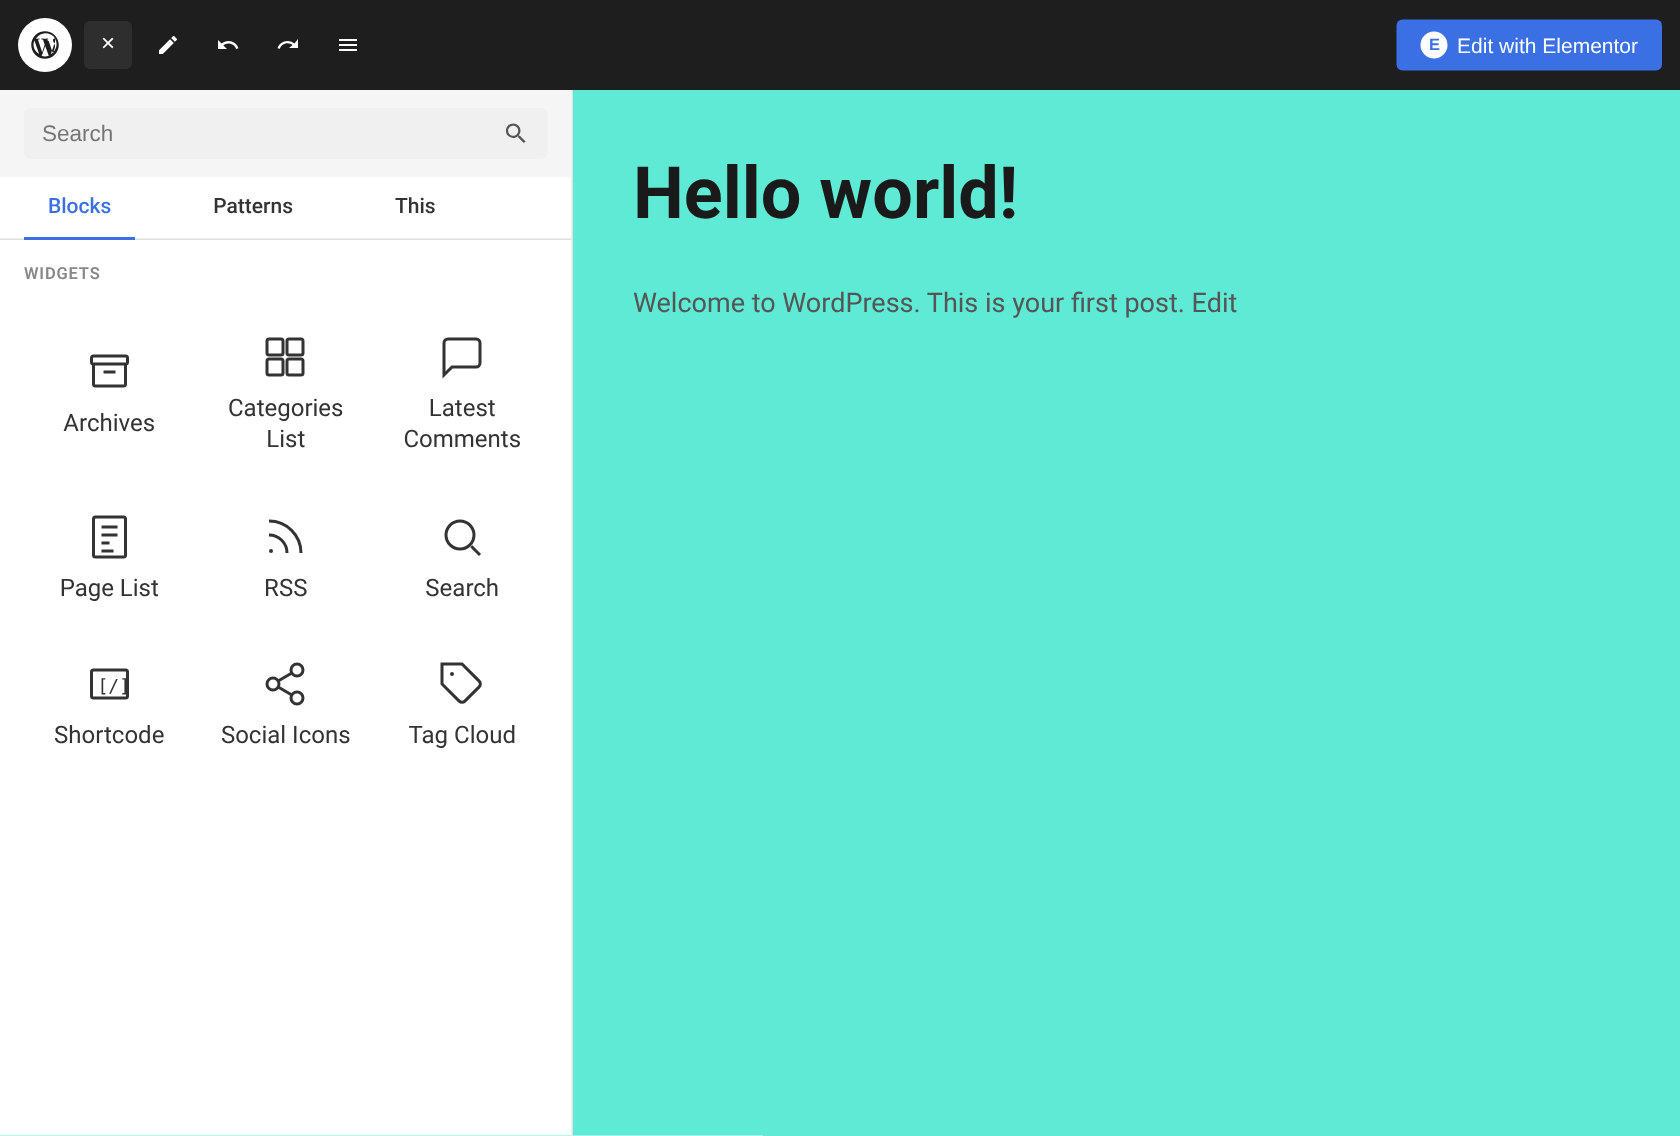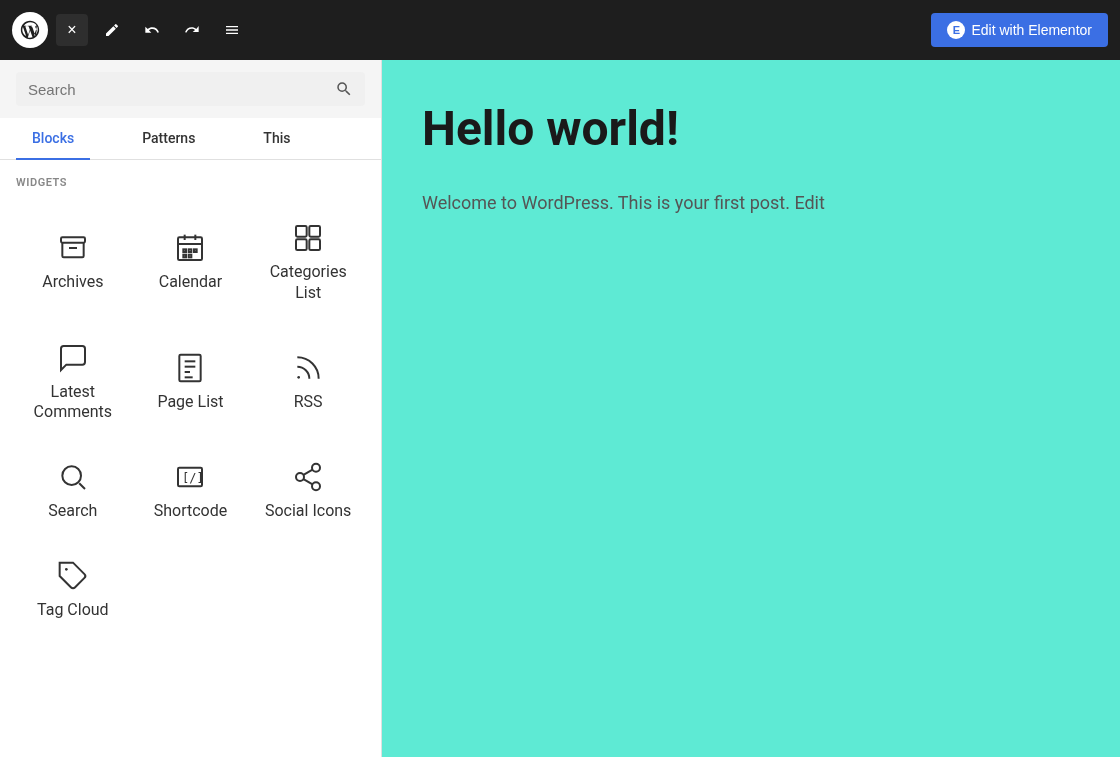--- a/index.html
+++ b/index.html
@@ -276,36 +276,20 @@
         <div class="widget-icon">
           <svg width="32" height="32" viewBox="0 0 24 24" fill="none" stroke="#333" stroke-width="1.5">
               <rect x="3" y="4" width="18" height="4" rx="1"></rect>
               <path d="M4 8v10a1 1 0 001 1h14a1 1 0 001-1V8"></path>
               <line x1="9" y1="12" x2="15" y2="12"></line>
             </svg>
         </div>
         <div class="widget-label">Archives</div>
       </div>
 
-      <div class="widget-item">
-        <div class="widget-icon">
-          <svg width="32" height="32" viewBox="0 0 24 24" fill="none" stroke="#333" stroke-width="1.5">
-              <rect x="3" y="4" width="18" height="17" rx="1"></rect>
-              <line x1="3" y1="9" x2="21" y2="9"></line>
-              <line x1="8" y1="2" x2="8" y2="6"></line>
-              <line x1="16" y1="2" x2="16" y2="6"></line>
-              <rect x="7" y="13" width="2" height="2"></rect>
-              <rect x="11" y="13" width="2" height="2"></rect>
-              <rect x="15" y="13" width="2" height="2"></rect>
-              <rect x="7" y="17" width="2" height="2"></rect>
-              <rect x="11" y="17" width="2" height="2"></rect>
-            </svg>
-        </div>
-        <div class="widget-label">Calendar</div>
-      </div>
 
       <div class="widget-item">
         <div class="widget-icon">
           <svg width="32" height="32" viewBox="0 0 24 24" fill="none" stroke="#333" stroke-width="1.5">
               <rect x="3" y="3" width="8" height="8" rx="1"></rect>
               <rect x="13" y="3" width="8" height="8" rx="1"></rect>
               <rect x="3" y="13" width="8" height="8" rx="1"></rect>
               <rect x="13" y="13" width="8" height="8" rx="1"></rect>
             </svg>
         </div>

